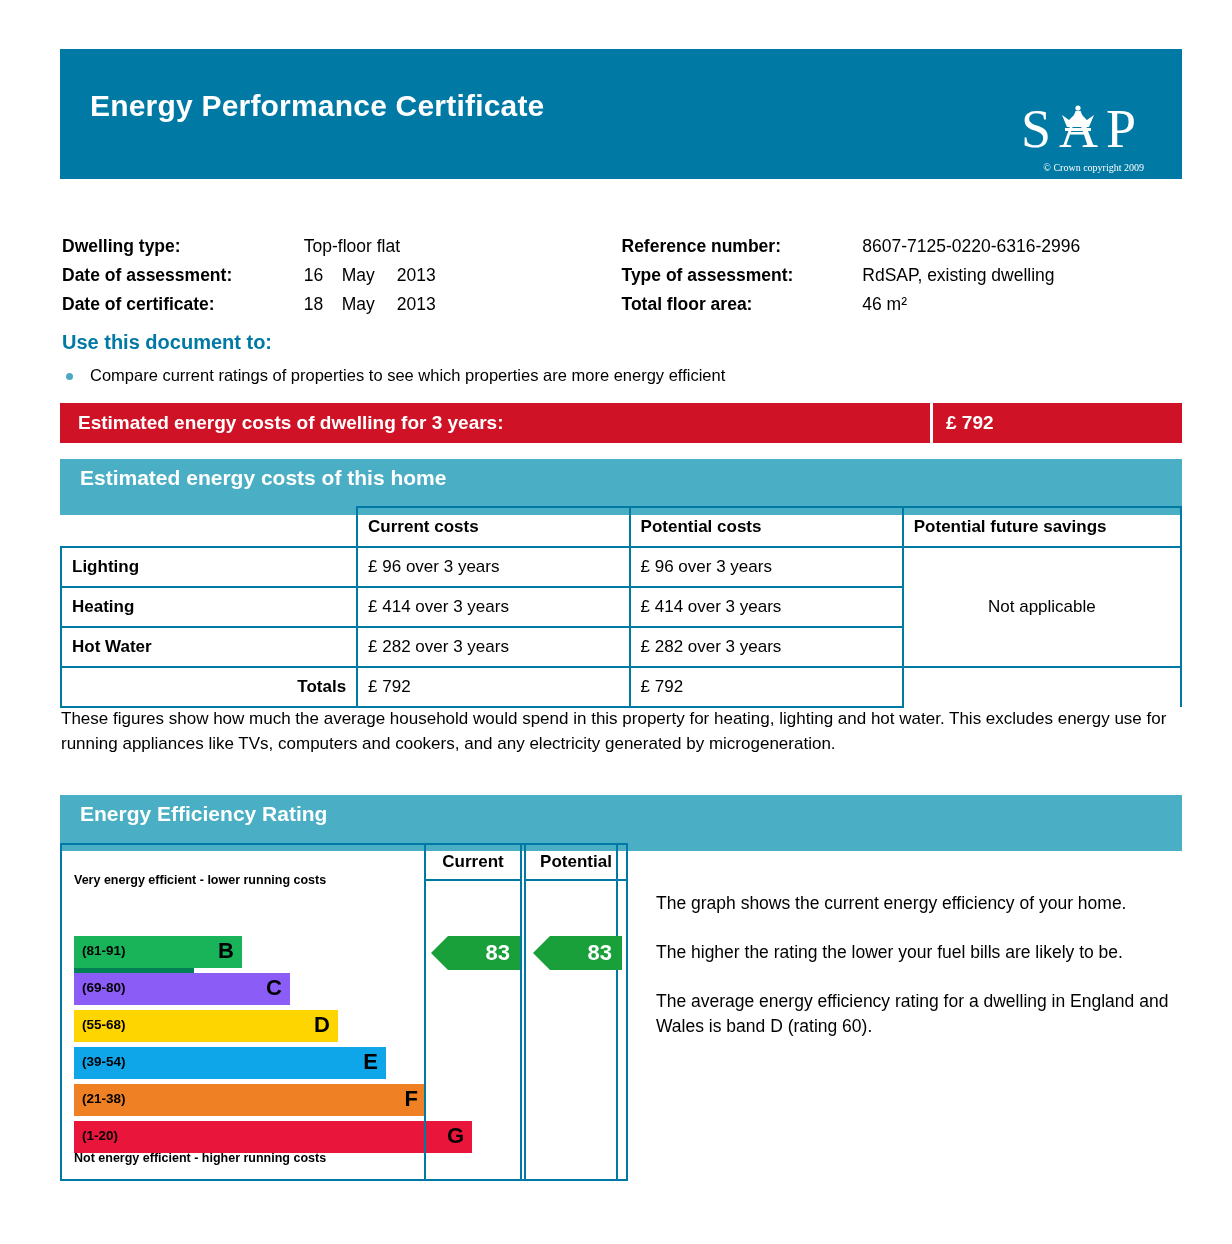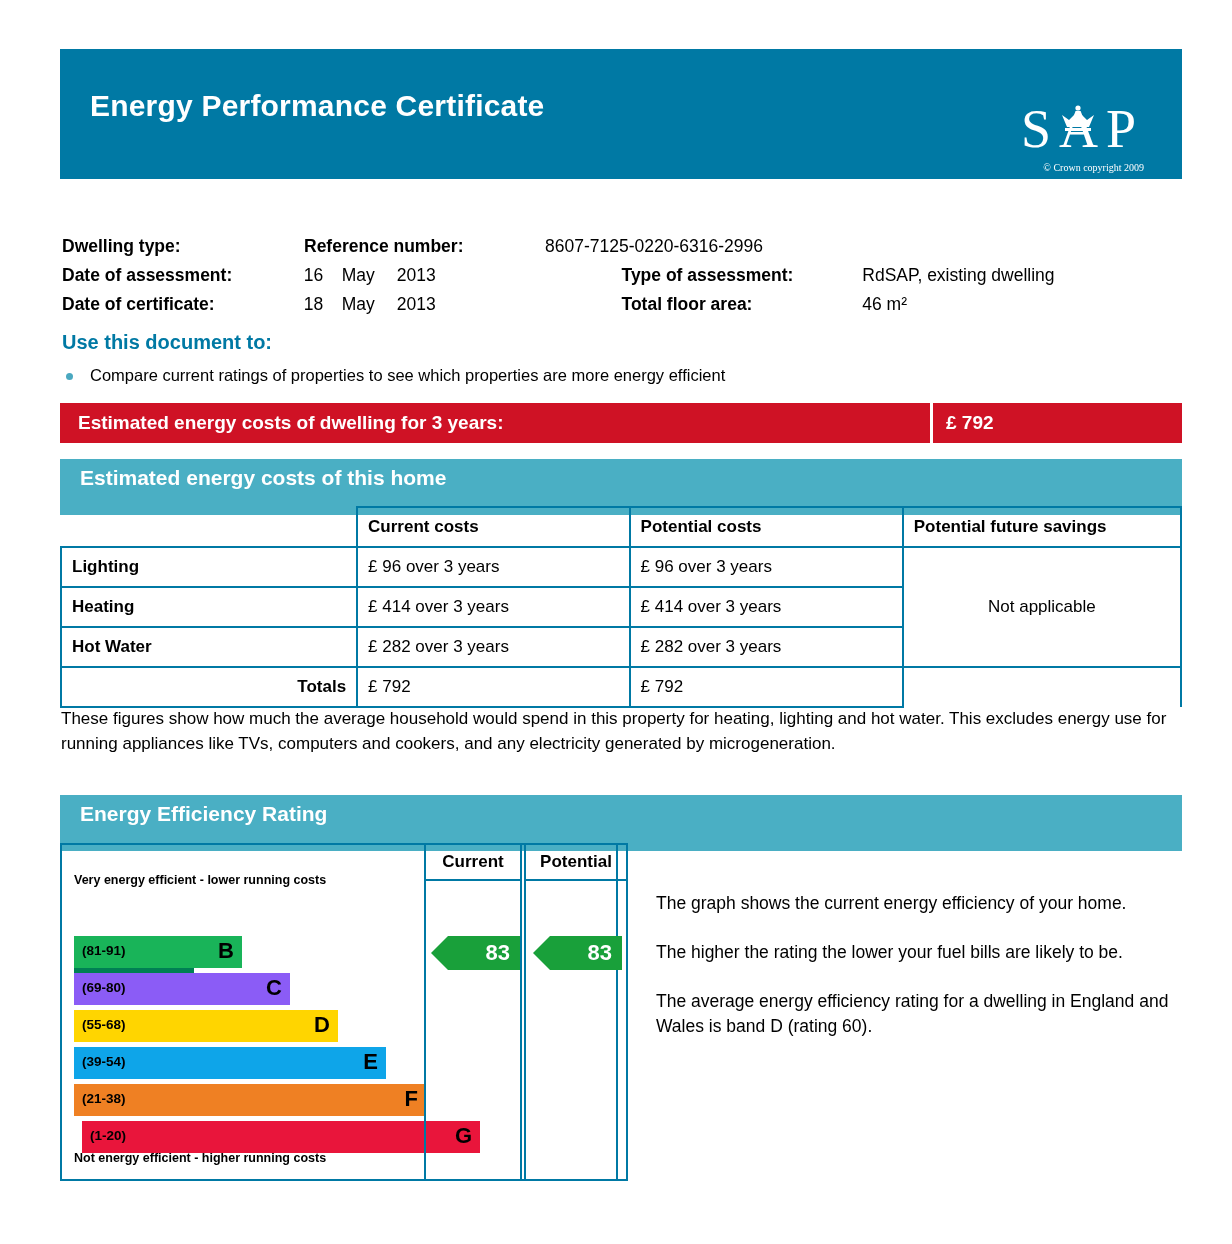--- a/index.html
+++ b/index.html
@@ -365,20 +365,21 @@
         <rect x="7" y="23" width="26" height="3" fill="#ffffff"></rect>
       </svg>
       <div class="sap-letters">SAP</div>
       <div class="copyright">© Crown copyright 2009</div>
     </div>
   </div>
 
   <div class="meta">
     <div class="meta-row">
       <div class="meta-label">Dwelling type:</div>
+      <div class="meta-value">Top-floor flat</div>
       <div class="meta-label2">Reference number:</div>
       <div class="meta-value2">8607-7125-0220-6316-2996</div>
     </div>
     <div class="meta-row">
       <div class="meta-label">Date of assessment:</div>
       <div class="meta-value">
         <span class="date-d">16</span><span class="date-m">May</span><span>2013</span>
       </div>
       <div class="meta-label2">Type of assessment:</div>
       <div class="meta-value2">RdSAP, existing dwelling</div>
@@ -469,21 +470,21 @@
         <span class="letter">D</span>
       </div>
       <div class="band" style="left:12px; top:202px; width:312px; background:#0ea5e9;">
         <span class="range">(39-54)</span>
         <span class="letter">E</span>
       </div>
       <div class="band" style="left:12px; top:239px; width:352px; background:#ef8023;">
         <span class="range">(21-38)</span>
         <span class="letter">F</span>
       </div>
-      <div class="band" style="left:20px; top:276px; width:398px; background:#e9153b;">
+      <div class="band" style="left:12px; top:276px; width:398px; background:#e9153b;">
         <span class="range">(1-20)</span>
         <span class="letter">G</span>
       </div>
 
       <div class="eer-caption-bottom">Not energy efficient - higher running costs</div>
     </div>
 
     <div class="col-head-box" id="current-col">
       <div class="col-head-label">Current</div>
       <div class="col-head-rule"></div>

